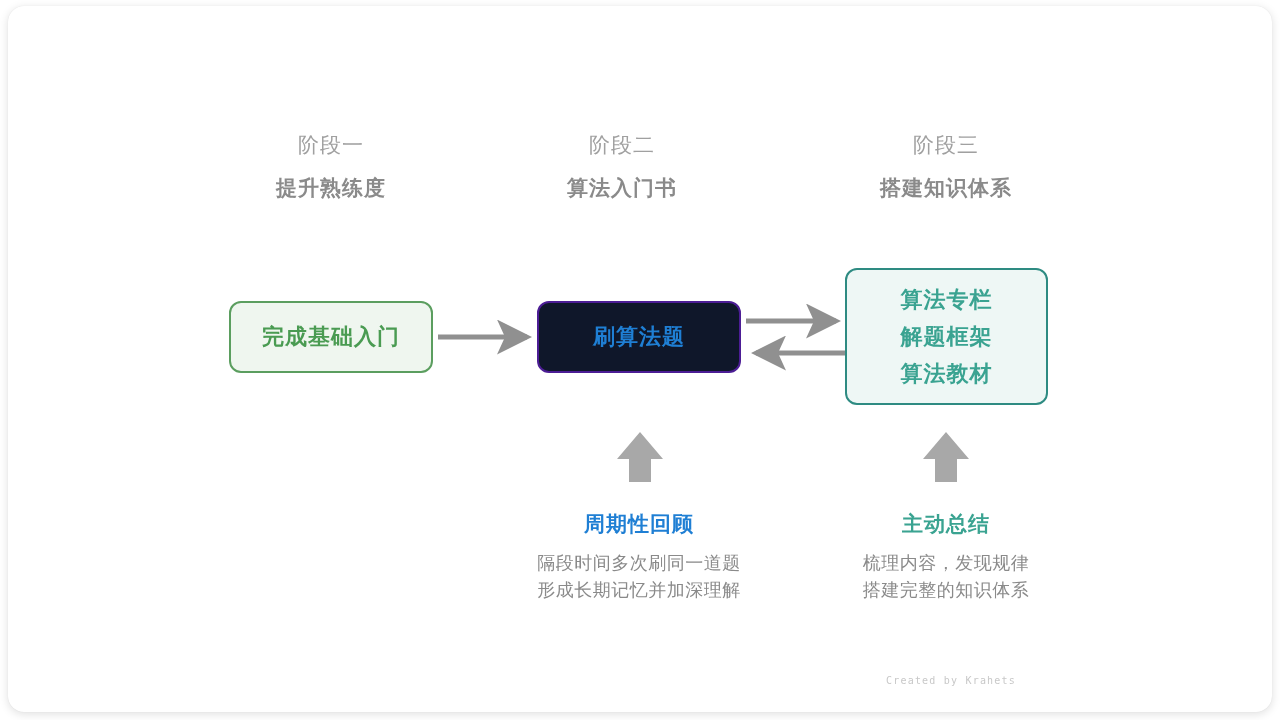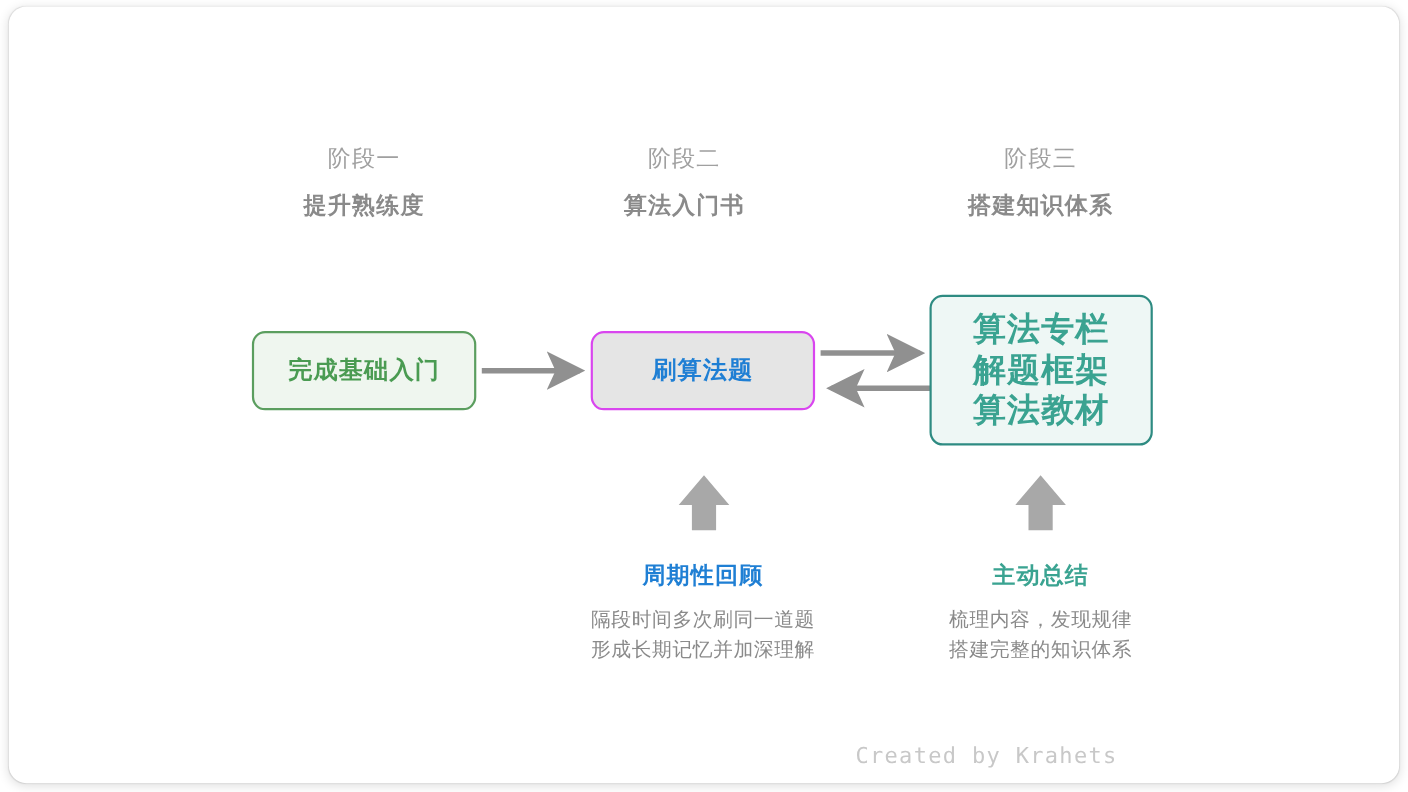--- a/index.html
+++ b/index.html
@@ -88,34 +88,34 @@
     background: #eff6ef;
     border: 2px solid #5b9e5f;
     color: #4a9b52;
     font-size: 22px;
   }
   #node-practice {
     left: 537px;
     top: 301px;
     width: 204px;
     height: 72px;
-    background: #e5e5e5;
-    border: 2px solid #d946ef;
+    background: #0f172a;
+    border: 2px solid #4c1d95;
     color: #1f7fd4;
     font-size: 22px;
   }
   #node-system {
     left: 845px;
     top: 268px;
     width: 203px;
     height: 137px;
     background: #eef7f5;
     border: 2px solid #2e8b82;
     color: #3aa391;
-    font-size: 30px;
+    font-size: 22px;
   }
   #node-system .line {
     line-height: 37px;
   }
 
   
   .method {
     position: absolute;
     text-align: center;
     width: 260px;
@@ -141,21 +141,21 @@
   #method-summary { left: 816px; top: 510px; }
   #method-summary .m-title { color: #3aa391; }
   #method-summary .m-desc-wrap { margin-top: 12px; }
 
   
   #credit {
     position: absolute;
     right: 44px;
     top: 675px;
     font-family: "DejaVu Sans Mono", "Liberation Mono", monospace;
-    font-size: 20px;
+    font-size: 10px;
     color: #c8c8c8;
     letter-spacing: 1.2px;
   }
 </style>
 </head>
 <body>
 
 <div id="stage">
 
   <div class="card"></div>

